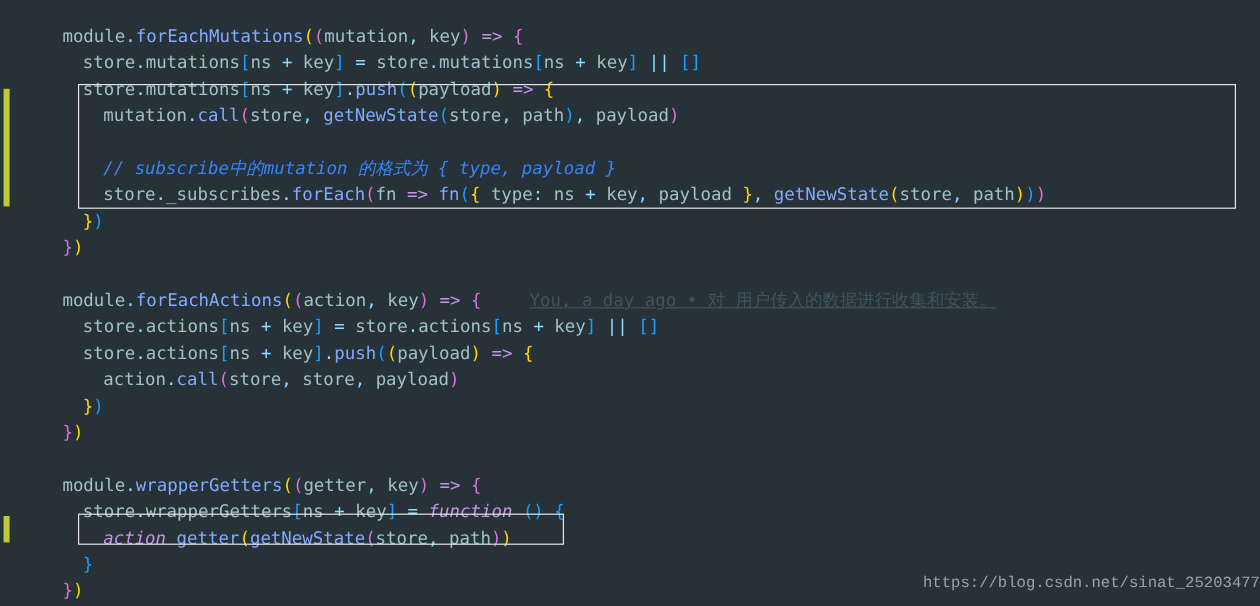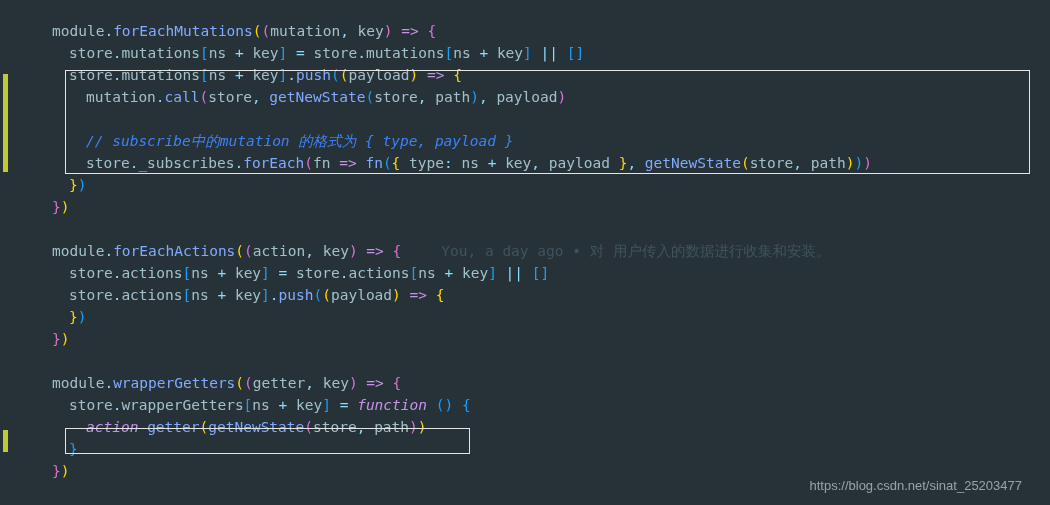--- a/index.html
+++ b/index.html
@@ -48,27 +48,28 @@
     .op { color: #89ddff; }
     .cm { color: #3b82f6; font-style: italic; }
     .br1 { color: #ffd700; }
     .br2 { color: #da70d6; }
     .br3 { color: #179fff; }
     .blame {
       color: #546e7a;
       font-style: normal;
       opacity: 0.55;
       margin-left: 40px;
+      text-decoration: underline;
     }
     .watermark {
       position: absolute;
-      right: 28px;
+      right: 0;
       bottom: 8px;
       color: #dcdcdc;
-      font-family: Liberation Sans, sans-serif;
+      font-family: Liberation Mono, monospace;
       font-size: 13px;
       opacity: 0.65;
     }
   </style>
 </head>
 <body>
 
 <div class="gutter-marks">
   <div class="mark" style="top:74px;height:98px"></div>
   <div class="mark" style="top:430px;height:22px"></div>
@@ -95,20 +96,21 @@
 <div class="line i1"><span class="br2">}</span><span class="br1">)</span></div>
 
 <div class="line">&nbsp;</div>
 
 <div class="line i1"><span class="var">module</span><span class="op">.</span><span class="fn">forEachActions</span><span class="br1">(</span><span class="br2">(</span><span class="var">action</span><span class="op">, </span><span class="var">key</span><span class="br2">)</span><span class="op"> </span><span class="kw">=&gt;</span><span class="op"> </span><span class="br2">{</span><span class="blame"><span>You, a day ago</span><span> • </span><span>对 用户传入的数据进行收集和安装。</span></span></div>
 
 <div class="line i2"><span class="var">store</span><span class="op">.</span><span class="var">actions</span><span class="br3">[</span><span class="var">ns</span><span class="op"> + </span><span class="var">key</span><span class="br3">]</span><span class="op"> = </span><span class="var">store</span><span class="op">.</span><span class="var">actions</span><span class="br3">[</span><span class="var">ns</span><span class="op"> + </span><span class="var">key</span><span class="br3">]</span><span class="op"> || </span><span class="br3">[</span><span class="br3">]</span></div>
 
 <div class="line i2"><span class="var">store</span><span class="op">.</span><span class="var">actions</span><span class="br3">[</span><span class="var">ns</span><span class="op"> + </span><span class="var">key</span><span class="br3">]</span><span class="op">.</span><span class="fn">push</span><span class="br3">(</span><span class="br1">(</span><span class="var">payload</span><span class="br1">)</span><span class="op"> </span><span class="kw">=&gt;</span><span class="op"> </span><span class="br1">{</span></div>
 
+<div class="line i3"><span class="var">action</span><span class="op">.</span><span class="fn">call</span><span class="br2">(</span><span class="var">store</span><span class="op">, </span><span class="var">store</span><span class="op">, </span><span class="var">payload</span><span class="br2">)</span></div>
 
 <div class="line i2"><span class="br1">}</span><span class="br3">)</span></div>
 
 <div class="line i1"><span class="br2">}</span><span class="br1">)</span></div>
 
 <div class="line">&nbsp;</div>
 
 <div class="line i1"><span class="var">module</span><span class="op">.</span><span class="fn">wrapperGetters</span><span class="br1">(</span><span class="br2">(</span><span class="var">getter</span><span class="op">, </span><span class="var">key</span><span class="br2">)</span><span class="op"> </span><span class="kw">=&gt;</span><span class="op"> </span><span class="br2">{</span></div>
 
 <div class="line i2"><span class="var">store</span><span class="op">.</span><span class="var">wrapperGetters</span><span class="br3">[</span><span class="var">ns</span><span class="op"> + </span><span class="var">key</span><span class="br3">]</span><span class="op"> = </span><span class="kw">function</span><span class="op"> </span><span class="br3">(</span><span class="br3">)</span><span class="op"> </span><span class="br3">{</span></div>

